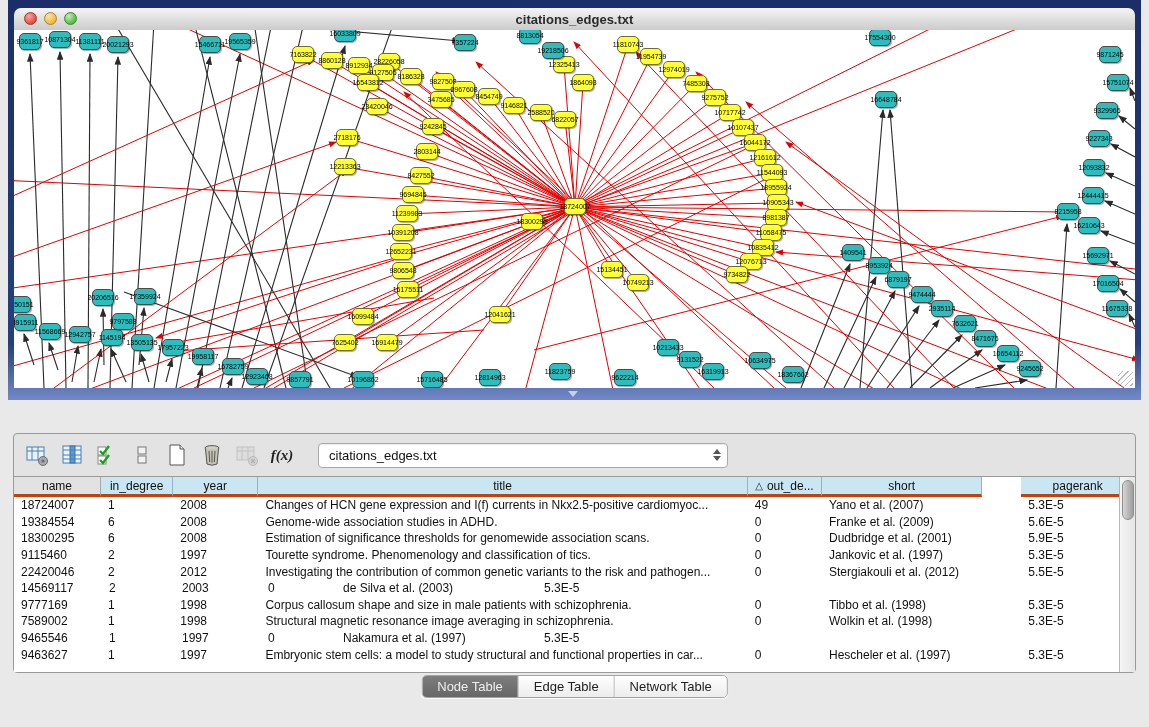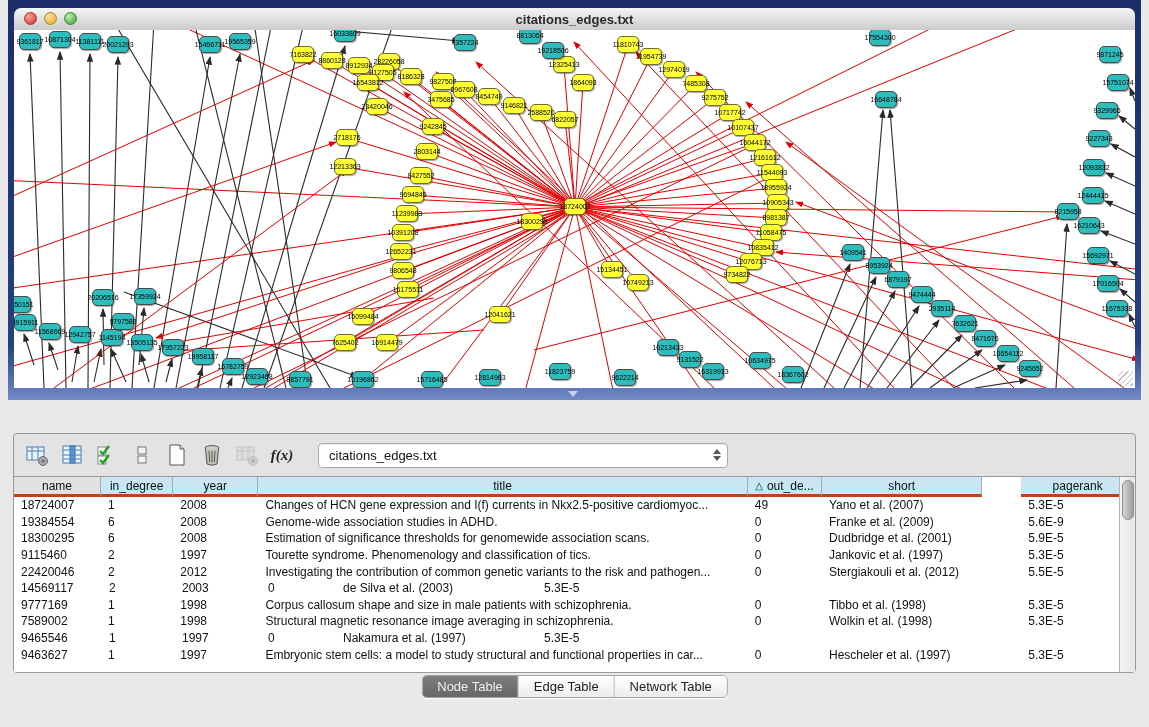--- a/index.html
+++ b/index.html
@@ -696,21 +696,21 @@
             <div class="tcell c5">Yano et al. (2007)</div>
             <div class="tcell c6">5.3E-5</div>
           </div>
           <div class="trow">
             <div class="tcell c0">19384554</div>
             <div class="tcell c1">6</div>
             <div class="tcell c2">2008</div>
             <div class="tcell c3">Genome-wide association studies in ADHD.</div>
             <div class="tcell c4">0</div>
             <div class="tcell c5">Franke et al. (2009)</div>
-            <div class="tcell c6">5.6E-9</div>
+            <div class="tcell c6">5.6E-5</div>
           </div>
           <div class="trow">
             <div class="tcell c0">18300295</div>
             <div class="tcell c1">6</div>
             <div class="tcell c2">2008</div>
             <div class="tcell c3">Estimation of significance thresholds for genomewide association scans.</div>
             <div class="tcell c4">0</div>
             <div class="tcell c5">Dudbridge et al. (2001)</div>
             <div class="tcell c6">5.9E-5</div>
           </div>

